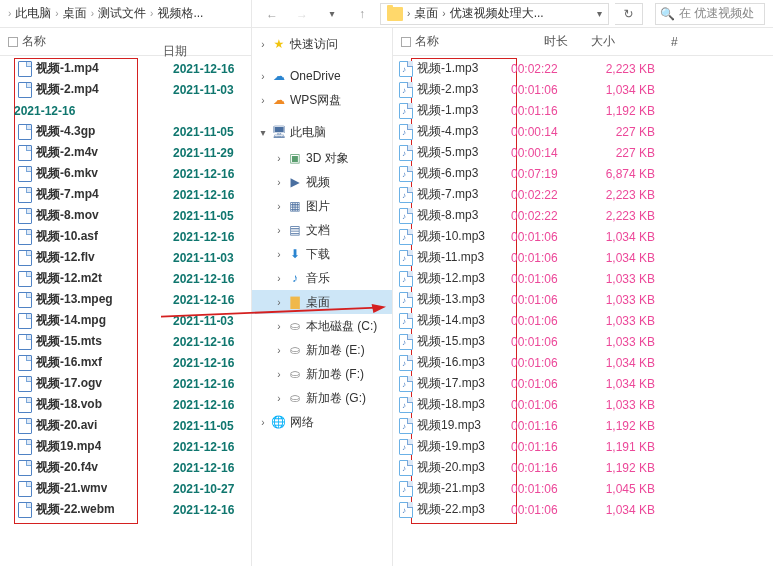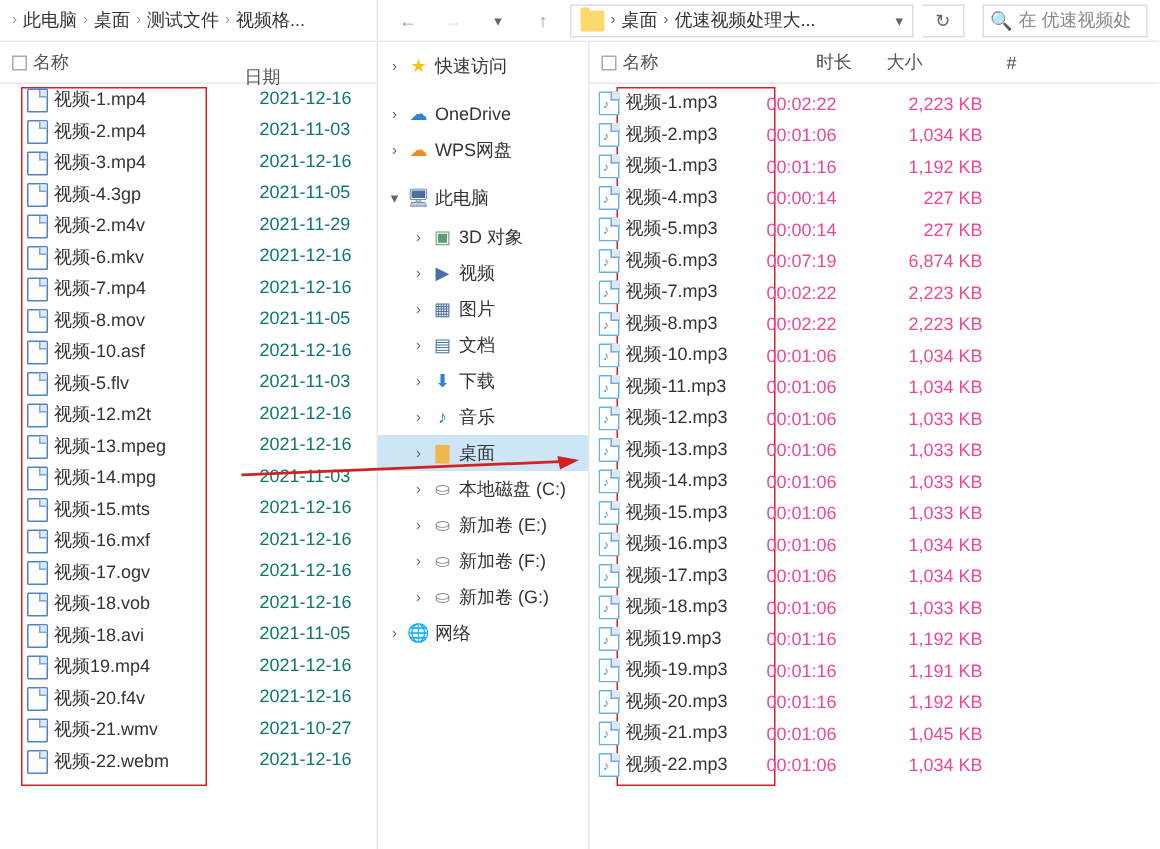--- a/index.html
+++ b/index.html
@@ -48,21 +48,21 @@
   .hdr-left-name { flex: 1; display:flex; align-items:center; gap:4px; }
   .hdr-left-date { width: 80px; margin-top: 20px; }
   .hdr-r-name { width: 102px; display:flex; align-items:center; gap:4px;}
   .hdr-r-dur { width: 76px; padding-left: 35px; }
   .hdr-r-size { width: 74px; }
   .hdr-r-num { width: 20px; }
 
   .list-left { padding: 2px 6px 2px 14px; position: relative; }
   .list-right { padding: 2px 0 2px 6px; position: relative; }
 
-  .row-l { display:flex; align-items:flex-start; height: 21px; }
+  .row-l { display:flex; align-items:center; height: 21px; font-weight: bold; }
   .row-l .fname { flex:1; display:flex; align-items:center; gap:4px; padding-left:4px;}
   .row-l .fdate { width: 72px; color:#0f766e; text-align:left; }
   .row-l .fname span { white-space: nowrap; overflow:hidden;}
 
   .row-r { display:flex; align-items:center; height: 21px; }
   .row-r .fname { width: 112px; display:flex; align-items:center; gap:4px; white-space: nowrap; overflow:hidden;}
   .row-r .fdur { width: 76px; color:#ec4899; }
   .row-r .fsize { width: 74px; color:#ec4899; text-align:right; padding-right: 6px;}
 
   .file-ico { width: 14px; height: 16px; border: 1px solid #7aa6d8; border-radius: 1px; background: #fff; position:relative; flex-shrink:0; }
@@ -158,24 +158,20 @@
           <div class="fdate">2021-12-16</div>
         </div>
         <div class="row-l">
           <div class="fname">
             <span class="file-ico video"></span>
             <span>视频-2.mp4</span>
           </div>
           <div class="fdate">2021-11-03</div>
         </div>
         <div class="row-l">
-          <div class="fname">
-            <span class="file-ico video"></span>
-            <span>视频-3.mp4</span>
-          </div>
           <div class="fdate">2021-12-16</div>
         </div>
         <div class="row-l">
           <div class="fname">
             <span class="file-ico video"></span>
             <span>视频-4.3gp</span>
           </div>
           <div class="fdate">2021-11-05</div>
         </div>
         <div class="row-l">
@@ -209,21 +205,21 @@
         <div class="row-l">
           <div class="fname">
             <span class="file-ico video"></span>
             <span>视频-10.asf</span>
           </div>
           <div class="fdate">2021-12-16</div>
         </div>
         <div class="row-l">
           <div class="fname">
             <span class="file-ico video"></span>
-            <span>视频-5.flv</span>
+            <span>视频-12.flv</span>
           </div>
           <div class="fdate">2021-11-03</div>
         </div>
         <div class="row-l">
           <div class="fname">
             <span class="file-ico video"></span>
             <span>视频-12.m2t</span>
           </div>
           <div class="fdate">2021-12-16</div>
         </div>
@@ -265,21 +261,21 @@
         <div class="row-l">
           <div class="fname">
             <span class="file-ico video"></span>
             <span>视频-18.vob</span>
           </div>
           <div class="fdate">2021-12-16</div>
         </div>
         <div class="row-l">
           <div class="fname">
             <span class="file-ico video"></span>
-            <span>视频-18.avi</span>
+            <span>视频-20.avi</span>
           </div>
           <div class="fdate">2021-11-05</div>
         </div>
         <div class="row-l">
           <div class="fname">
             <span class="file-ico video"></span>
             <span>视频19.mp4</span>
           </div>
           <div class="fdate">2021-12-16</div>
         </div>

